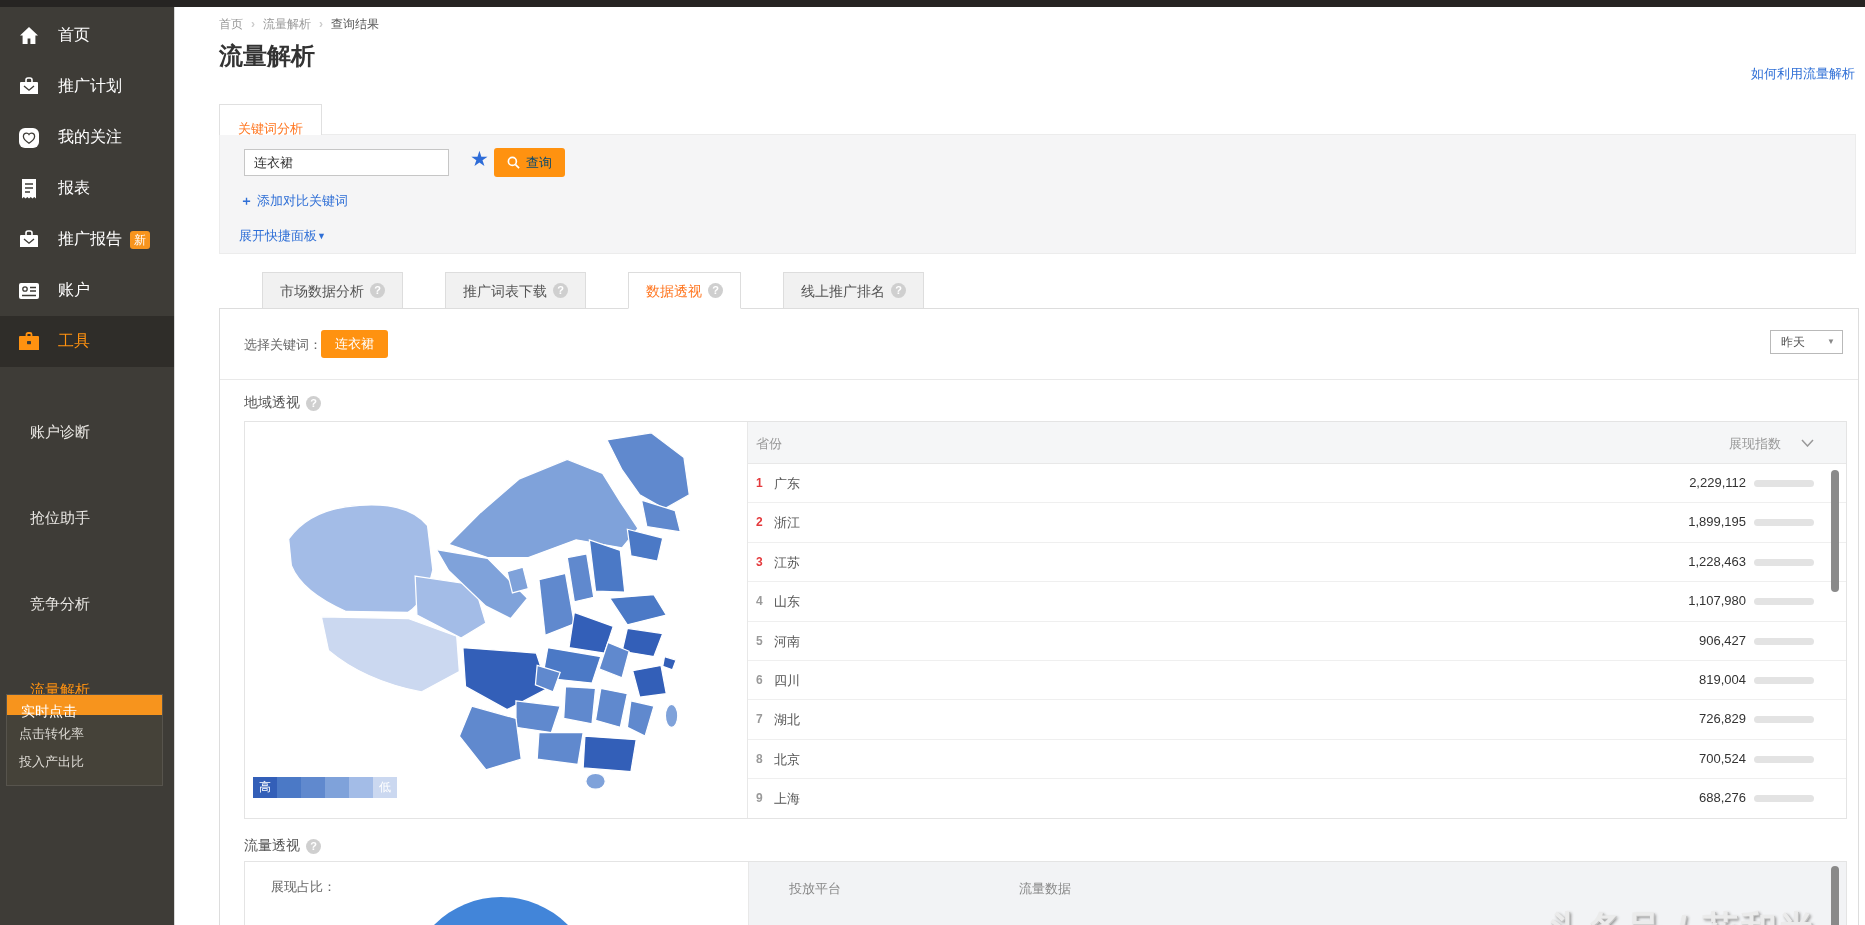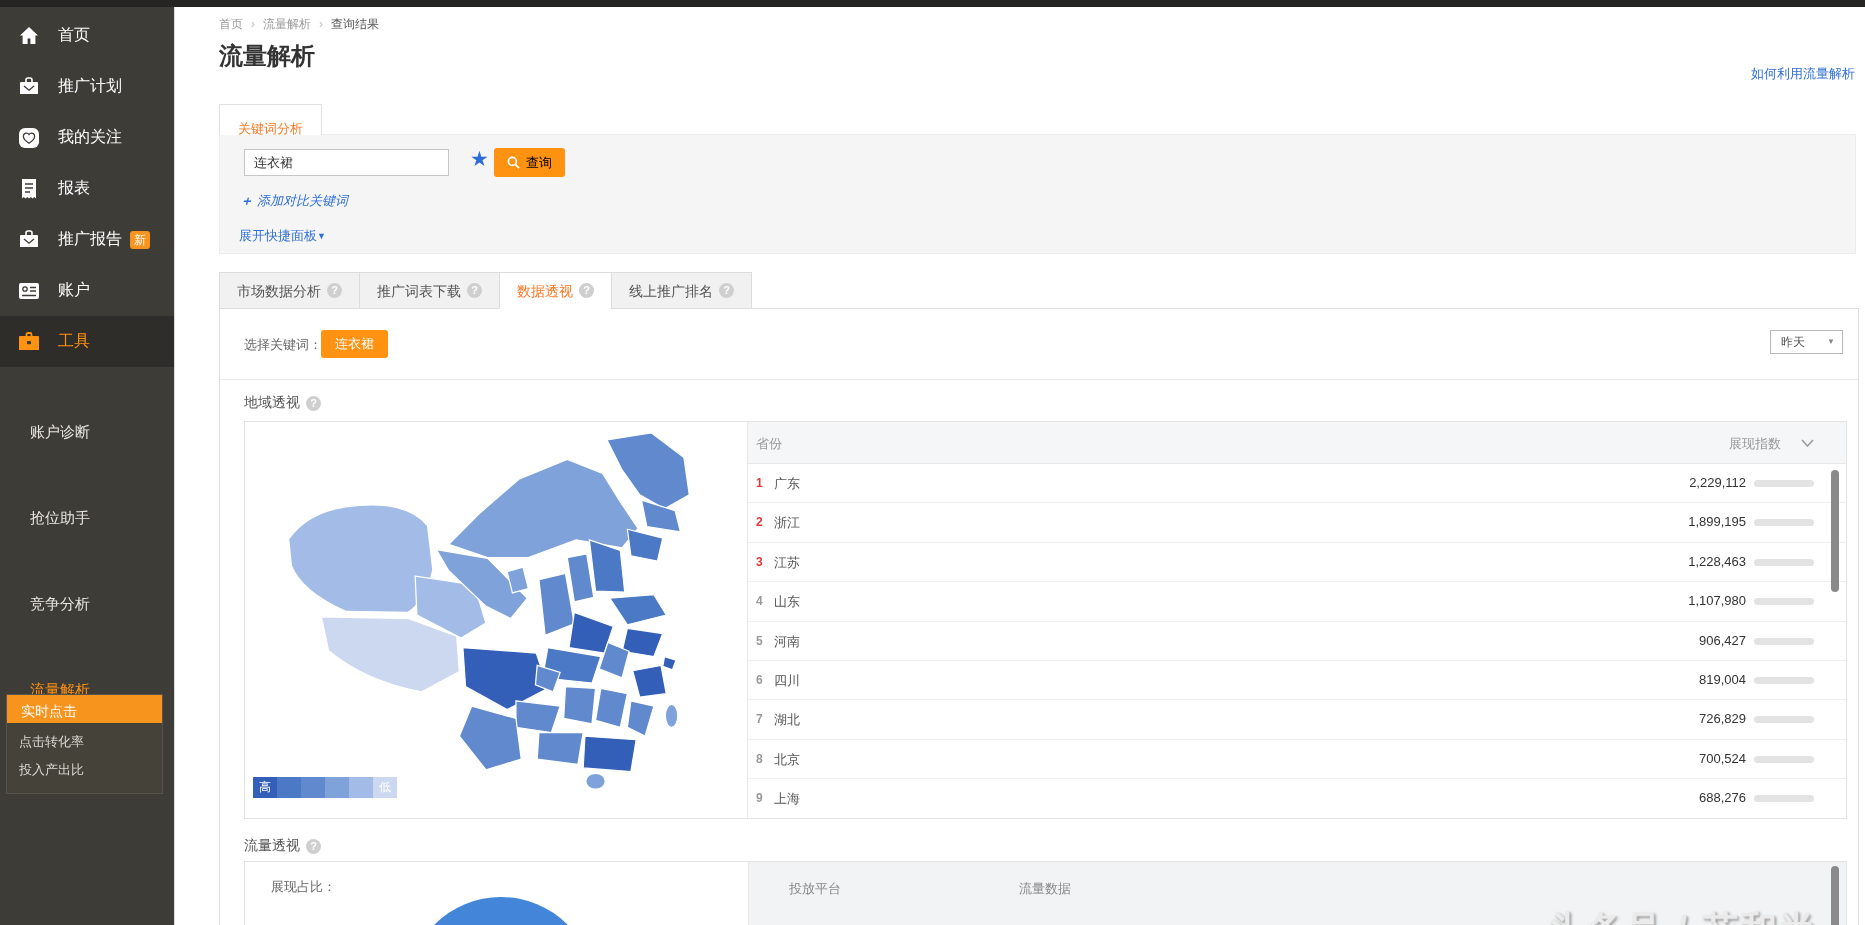--- a/index.html
+++ b/index.html
@@ -12,44 +12,44 @@
   .sidebar { position:absolute; left:0; top:0; width:174px; height:925px; background:#3e3c37; z-index:50; }
   .nav { position:absolute; left:0; top:10px; width:100%; }
   .nav-item { height:51px; display:flex; align-items:center; padding-left:16px; color:#fff; font-size:16px; cursor:pointer; }
   .nav-item.active { background:#2f2d29; color:#ff9210; }
   .nav-icon { width:26px; height:26px; margin-right:16px; flex:0 0 26px; }
   .nav-icon svg { width:100%; height:100%; display:block; }
   .nav-badge { background:#f7941d; color:#fff; font-size:12px; line-height:16px; padding:1px 4px; border-radius:3px; margin-left:8px; }
   .nav-sub { height:42px; line-height:42px; padding-left:30px; color:#e8e6e2; font-size:15px; cursor:pointer;margin-top:44px; }
   .nav-sub.active { color:#ff9210; }
   .sb-footer { position:absolute; left:6px; top:694px; width:157px; background:#454239; border:1px solid #57544d; padding-bottom:14px; }
-  .sb-footer-head { background:#f7941d; color:#fff; font-size:14px; height:28px; line-height:32px; padding-left:14px; }
+  .sb-footer-head { background:#f7941d; color:#fff; font-size:14px; height:20px; line-height:32px; padding-left:14px; }
   .sb-footer-item { color:#dddad4; font-size:13px; padding:10px 0 0 12px; cursor:pointer; }
 
   
   .content { position:absolute; left:174px; top:7px; right:0; bottom:0; background:#fff; border-left:1px solid #d8d8d8; }
   .breadcrumb { position:absolute; left:44px; top:9px; font-size:12px; color:#999; }
   .breadcrumb .sep { color:#ccc; margin:0 8px; font-weight:bold; }
   .breadcrumb .crumb { cursor:pointer; }
   .breadcrumb .crumb.current { color:#555; }
   .page-title { position:absolute; left:44px; top:33px; font-size:24px; color:#333; }
   .help-link { position:absolute; right:10px; top:58px; font-size:13px; color:#2f6fd6; cursor:pointer; }
 
   .kw-tab { position:absolute; left:44px; top:97px; height:31px; padding:8px 18px; line-height:31px; background:#fff; border:1px solid #e0e0e0; border-bottom:none; color:#ff7722; font-size:13px; z-index:3; cursor:pointer; }
   .search-panel { position:absolute; left:44px; top:127px; width:1637px; height:120px; background:#f5f5f6; border:1px solid #ececec; }
   .kw-input { position:absolute; left:24px; top:14px; width:205px; height:27px; border:1px solid #c6c6c6; background:#fff; font-size:13px; padding:0 9px; color:#333; }
   .star-ico { position:absolute; left:250px; top:12px; font-size:21px; color:#2e6cd8; cursor:pointer; }
-  .query-btn { position:absolute; left:274px; top:13px; height:29px; padding:0 13px; background:#ff9210; border:none; border-radius:3px; color:#000000; font-size:13px; cursor:pointer; display:flex; align-items:center; gap:6px;justify-content:flex-end; }
-  .add-compare { position:absolute; left:20px; top:57px; font-size:13px; color:#2f6fd6; cursor:pointer;font-style:italic; }
+  .query-btn { position:absolute; left:274px; top:13px; height:29px; padding:0 13px; background:#ff9210; border:none; border-radius:3px; color:#0c4a6e; font-size:13px; cursor:pointer; display:flex; align-items:center; gap:6px;justify-content:flex-end; }
+  .add-compare { position:absolute; left:20px; top:57px; font-size:13px; color:#2f6fd6; cursor:pointer; }
   .add-compare .plus { font-weight:bold; margin-right:4px; }
   .expand-link { position:absolute; left:19px; top:92px; font-size:13px; color:#2f6fd6; cursor:pointer; }
   .expand-link .caret { font-size:9px; vertical-align:1px; }
 
   .tabs-row { position:absolute; left:44px; top:265px; display:flex; z-index:3; }
-  .tab2 { height:37px; line-height:36px; padding:0 17px; background:#f1f1f1; border:1px solid #ddd; margin-right:-1px; font-size:14px; color:#555; cursor:pointer; display:flex; align-items:center; gap:6px; }
+  .tab2 { height:37px; line-height:36px; padding:0 17px; background:#f1f1f1; border:1px solid #ddd; margin-right:-1px; font-size:14px; color:#555; cursor:pointer; display:flex; align-items:center; gap:6px;margin-left:43px; }
   .tab2.active { background:#fff; color:#ff7722; border-bottom:1px solid #fff; }
 
   .qicon { display:inline-block; width:15px; height:15px; border-radius:50%; background:#cfcfcf; color:#fff; font-size:11px; line-height:15px; text-align:center; font-weight:bold; }
 
   .big-panel { position:absolute; left:44px; top:301px; width:1640px; height:712px; background:#fff; border:1px solid #ddd; }
   .panel-divider { position:absolute; left:0; top:70px; width:100%; height:1px; background:#e9e9e9; }
   .select-label { position:absolute; left:24px; top:27px; font-size:13px; color:#666; }
   .kw-chip { position:absolute; left:101px; top:21px; height:28px; padding:0 14px; background:#ff9210; border:none; border-radius:3px; color:#fff; font-size:13px; cursor:pointer; }
   .date-select { position:absolute; left:1550px; top:21px; width:73px; height:24px; border:1px solid #b9b9b9; background:#fff; font-size:12px; color:#555; line-height:22px; padding-left:10px; cursor:pointer; }
   .date-select .dd-caret { position:absolute; right:7px; top:0; font-size:8px; color:#888; }

